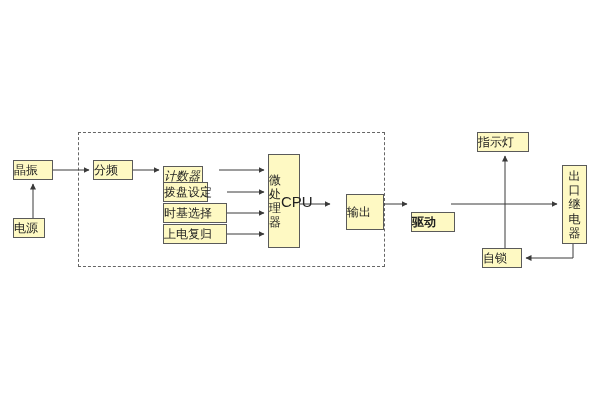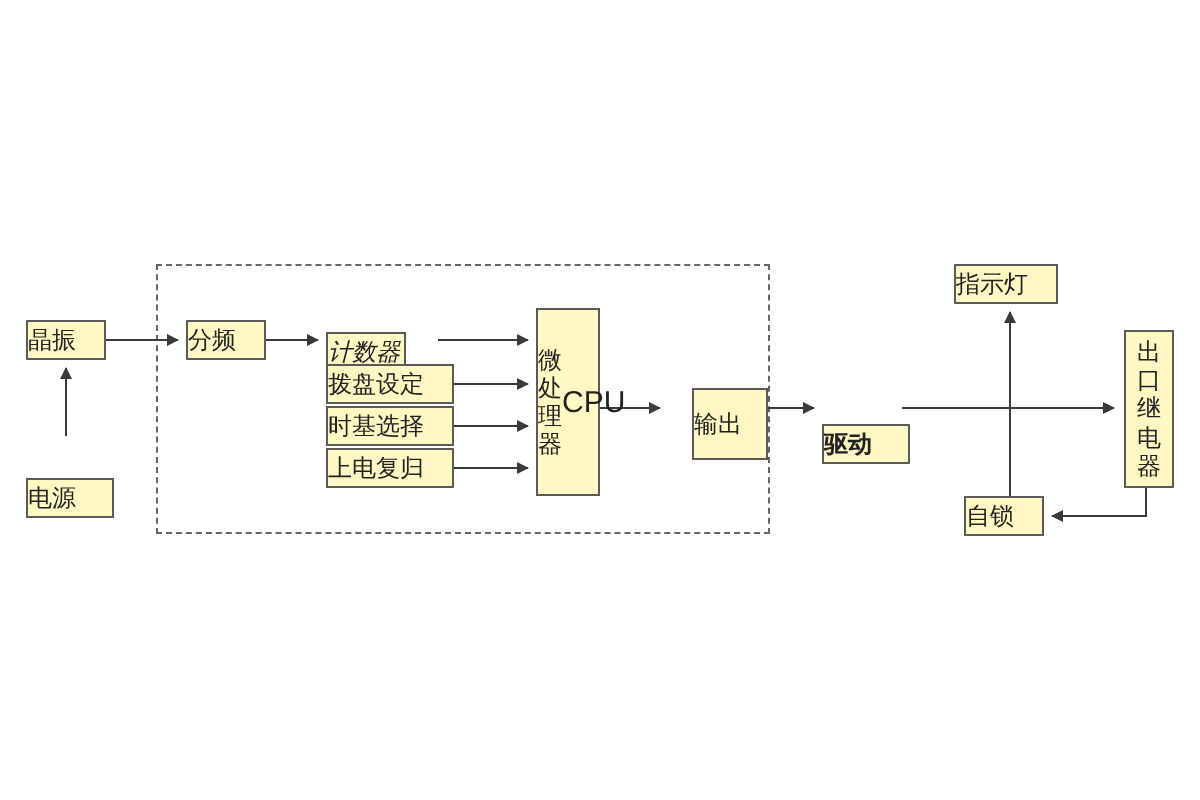--- a/index.html
+++ b/index.html
@@ -32,24 +32,24 @@
     position: absolute;
     border: 1px dashed #666;
     background: transparent;
     box-sizing: border-box;
   }
   svg.wires { position: absolute; left: 0; top: 0; pointer-events: none; }
   svg.wires line, svg.wires polyline { stroke: var(--line); stroke-width: 1; fill: none; }
 
   
   #n-crystal   { left: 13px;  top: 160px; width: 40px; height: 20px; }
-  #n-power     { left: 13px;  top: 218px; width: 44px; height: 20px; margin-top: 21px; }
+  #n-power     { left: 13px;  top: 218px; width: 32px; height: 20px; }
   #n-divider   { left: 93px;  top: 160px; width: 40px; height: 20px; }
   #n-counter   { left: 163px; top: 166px; width: 40px; height: 20px; font-style: italic; }
-  #n-dial      { left: 163px; top: 182px; width: 64px; height: 20px; }
+  #n-dial      { left: 163px; top: 182px; width: 45px; height: 20px; }
   #n-timebase  { left: 163px; top: 203px; width: 64px; height: 20px; }
   #n-reset     { left: 163px; top: 224px; width: 64px; height: 20px; }
   #n-cpu       { left: 268px; top: 154px; width: 32px; height: 94px; }
   #n-output    { left: 346px; top: 194px; width: 38px; height: 36px; }
   #n-drive     { left: 411px; top: 212px; width: 44px; height: 20px; font-weight: bold; }
   #n-indicator { left: 477px; top: 132px; width: 52px; height: 20px; }
   #n-relay     { left: 534px; top: 165px; width: 25px; height: 79px; margin-left: 28px; }
   #n-selflock  { left: 482px; top: 248px; width: 40px; height: 20px; font-family: Liberation Serif, serif; }
   #frame-inner { left: 78px;  top: 132px; width: 307px; height: 135px; }
 </style>

